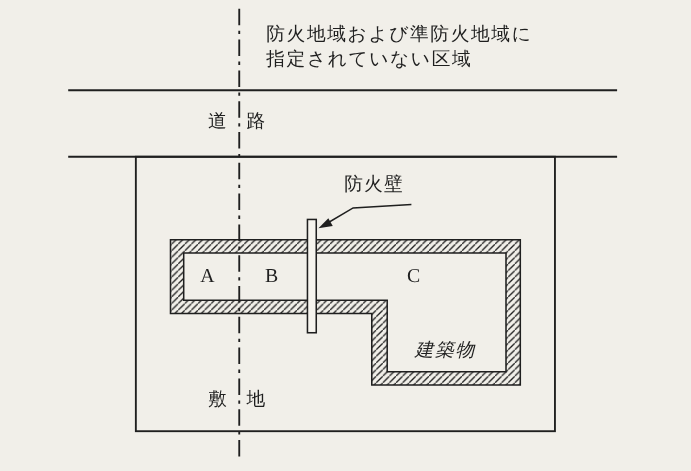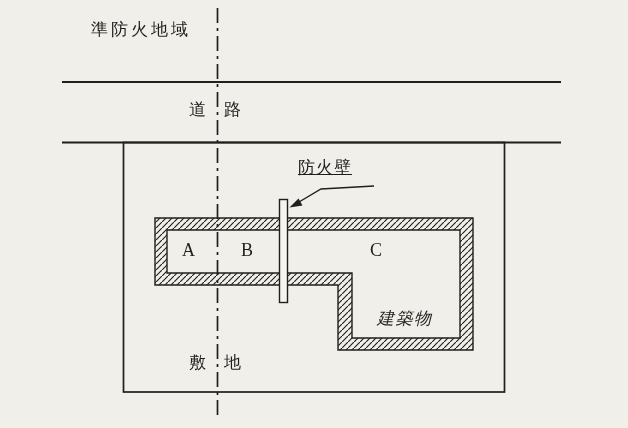--- a/index.html
+++ b/index.html
@@ -53,27 +53,30 @@
 
     <path d="M155,218 L473,218 L473,350 L338,350 L338,285 L155,285 Z
              M167,230 L460,230 L460,338 L352,338 L352,273 L167,273 Z" fill-rule="evenodd" fill="url(#hatch)" stroke="#1f1f1f" stroke-width="1.4"></path>
 
     <rect x="279.5" y="199.5" width="8" height="103" fill="#f6f4ee" stroke="#1f1f1f" stroke-width="1.4"></rect>
 
     <path d="M374,186 L321,189 L294,205" fill="none" stroke="#1f1f1f" stroke-width="1.4"></path>
     <polygon points="289.5,207.5 298.5,198.5 302.5,205.5" fill="#1f1f1f"></polygon>
   </svg>
 
-  <div class="t ls3" style="left:91px;top:21px;">準防火地域</div>
 
+  <div class="t block" style="left:242px;top:19px;">
+    <div>防火地域および準防火地域に</div>
+    <div>指定されていない区域</div>
+  </div>
 
   <span class="t" style="left:189px;top:101px;">道</span>
   <span class="t" style="left:224px;top:101px;">路</span>
 
-  <div class="t" style="left:298px;top:159px;letter-spacing:1px;text-decoration:underline;">防火壁</div>
+  <div class="t" style="left:313px;top:159px;letter-spacing:1px;">防火壁</div>
 
   <span class="t sec" style="left:182px;top:242px;">A</span>
   <span class="t sec" style="left:241px;top:242px;">B</span>
   <span class="t sec" style="left:370px;top:242px;">C</span>
 
   <div class="t" style="left:377px;top:310px;letter-spacing:1.5px;font-style:italic;">建築物</div>
 
   <span class="t" style="left:189px;top:354px;">敷</span>
   <span class="t" style="left:224px;top:354px;">地</span>
 

